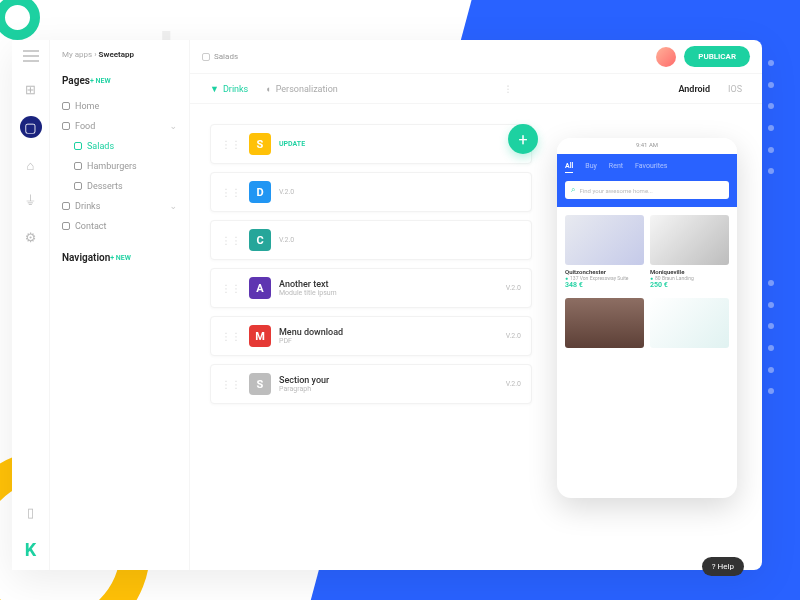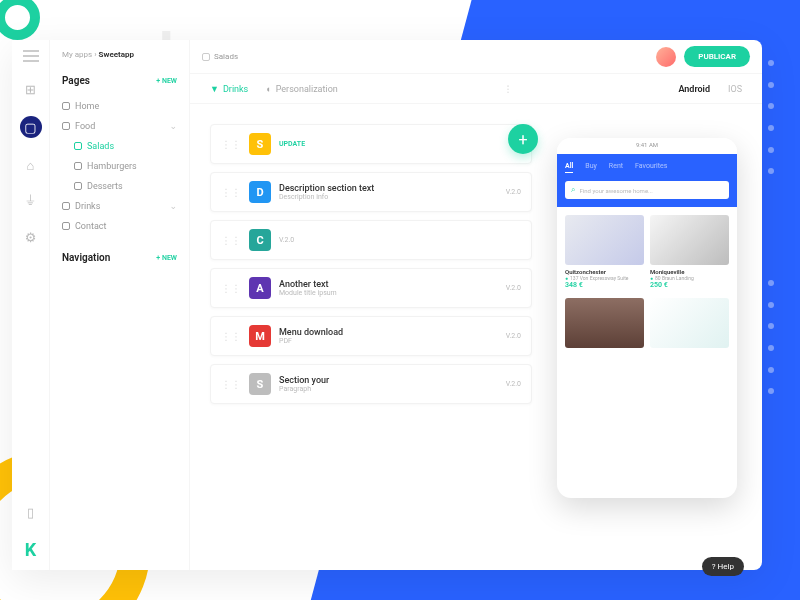--- a/index.html
+++ b/index.html
@@ -16,21 +16,21 @@
 .iconbar{width:38px;background:#fff;border-right:1px solid #f5f5f5;display:flex;flex-direction:column;align-items:center;padding-top:10px;gap:18px}
 .iconbar .ic{width:18px;height:18px;display:flex;align-items:center;justify-content:center;color:#bbb;font-size:13px;cursor:pointer}
 .iconbar .ic.active{background:#1a237e;color:#fff;border-radius:50%;width:22px;height:22px}
 .iconbar .menu{width:16px;display:flex;flex-direction:column;gap:3px}
 .iconbar .menu span{height:2px;background:#ccc}
 .iconbar .spacer{flex:1}
 .iconbar .logo{color:#1dd1a1;font-weight:bold;font-size:18px;margin-bottom:10px}
 .sidebar{width:140px;padding:10px 12px;border-right:1px solid #f5f5f5}
 .crumb{font-size:8px;color:#aaa;margin-bottom:16px}
 .crumb b{color:#333}
-.sec-hdr{display:flex;justify-content:space-between;align-items:center;margin-bottom:10px}
+.sec-hdr{display:flex;align-items:center;margin-bottom:10px}
 .sec-hdr h4{font-size:10px;font-weight:600;color:#222}
 .sec-hdr .new{font-size:7px;color:#1dd1a1;font-weight:600;cursor:pointer}
 .tree{font-size:9px;color:#999}
 .tree .item{padding:5px 0;display:flex;align-items:center;gap:5px;cursor:pointer}
 .tree .item.sel{color:#1dd1a1}
 .tree .item .sq{width:8px;height:8px;border:1px solid currentColor;border-radius:2px}
 .tree .sub{padding-left:12px}
 .tree .exp{margin-left:auto;color:#ccc;font-size:9px}
 .main{flex:1;display:flex;flex-direction:column}
 .topbar{height:34px;border-bottom:1px solid #f5f5f5;display:flex;align-items:center;padding:0 12px;gap:8px}
@@ -259,24 +259,20 @@
         <div class="fab">+</div>
         <div id="mod-container">
             <div class="card">
               <span class="grip">⋮⋮</span>
               <div class="badge" style="background:#ffc107">S</div>
               <span class="upd">UPDATE</span>
             </div>
             <div class="card">
               <span class="grip">⋮⋮</span>
               <div class="badge" style="background:#2196f3">D</div>
-              <div class="info">
-                <div class="t">Description section text</div>
-                <div class="s">Description info</div>
-              </div>
               <span class="ver">V.2.0</span>
             </div>
             <div class="card">
               <span class="grip">⋮⋮</span>
               <div class="badge" style="background:#26a69a">C</div>
               <span class="ver">V.2.0</span>
             </div>
             <div class="card">
               <span class="grip">⋮⋮</span>
               <div class="badge" style="background:#5e35b1">A</div>

